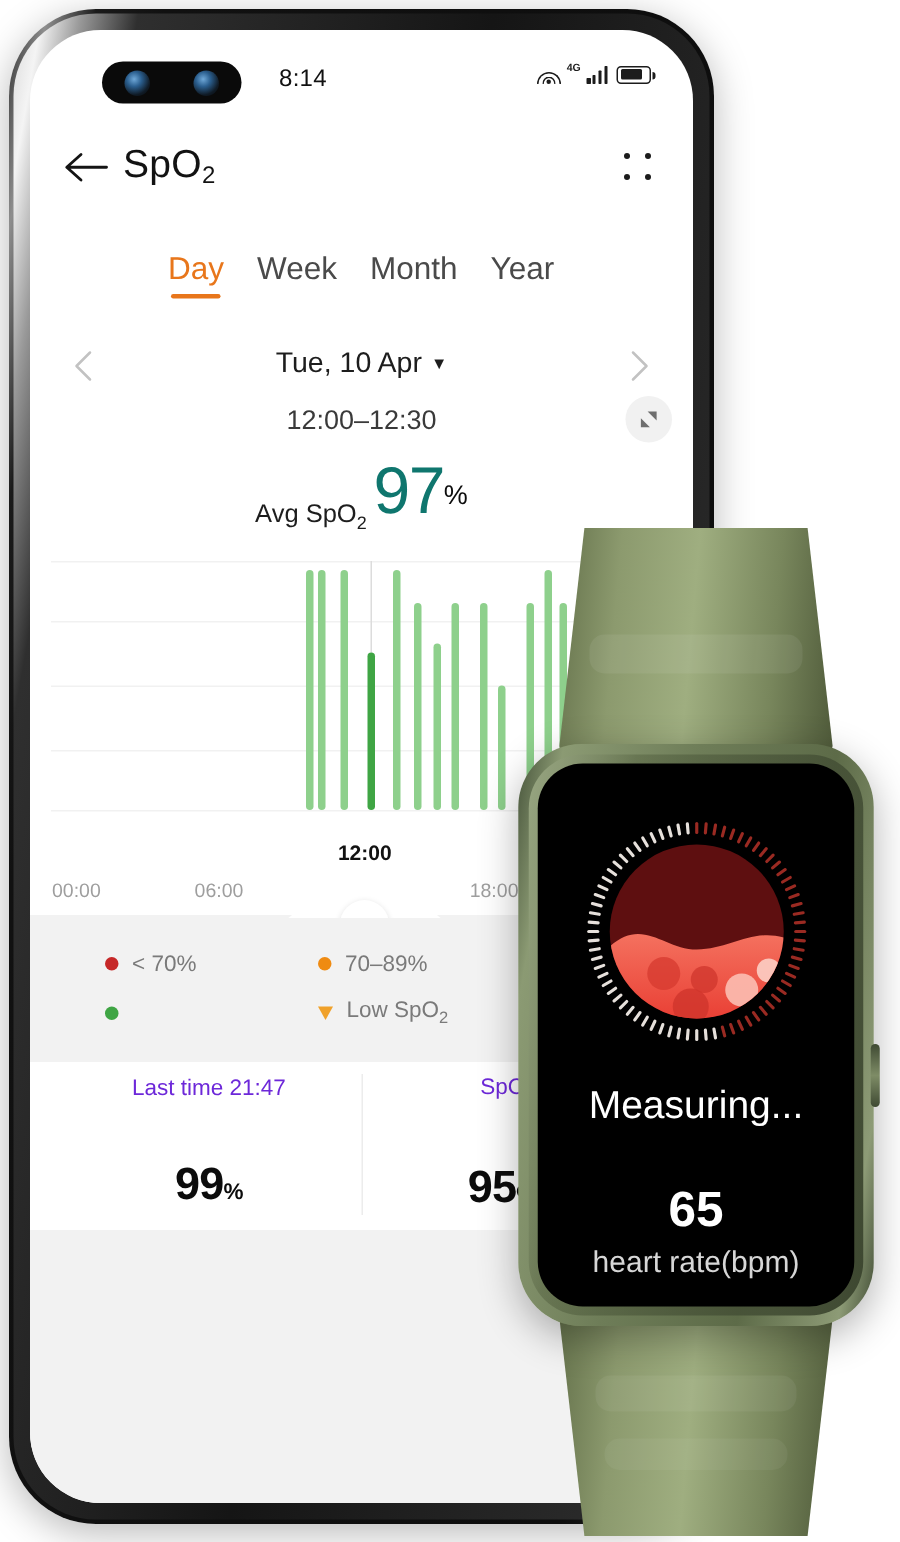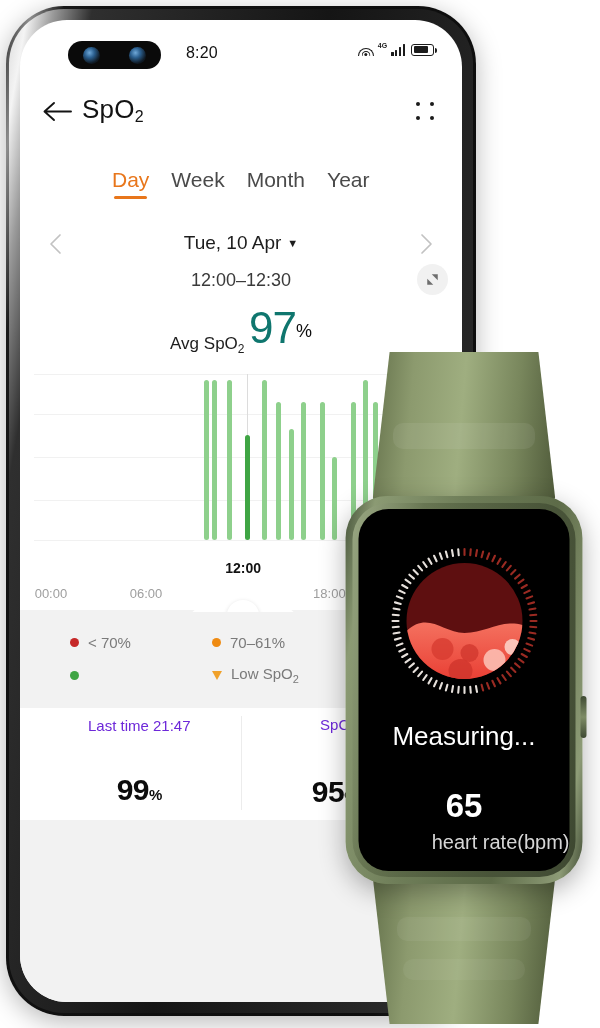--- a/index.html
+++ b/index.html
@@ -161,39 +161,39 @@
   .case-in{ position:absolute; left:7px; top:7px; right:7px; bottom:7px; border-radius:36px;
             background:linear-gradient(100deg,#9aa883 0%,#55624180 25%,#3d4730 100%); }
   .wscreen{ position:absolute; left:13px; top:13px; right:13px; bottom:13px; border-radius:30px;
             background:#000; overflow:hidden; }
   .wbtn{ position:absolute; right:-4px; top:200px; width:6px; height:42px; border-radius:3px;
          background:linear-gradient(180deg,#3f4a33,#7e8c66,#3f4a33); }
 
   .blood{ position:absolute; left:50%; transform:translateX(-50%); top:38px; width:148px; height:148px; }
   .wtext1{ position:absolute; left:0; right:0; top:212px; text-align:center; color:#fff; font-size:26px; }
   .wtext2{ position:absolute; left:0; right:0; top:278px; text-align:center; color:#fff; font-size:33px; font-weight:bold; }
-  .wtext3{ position:absolute; left:0; right:0; top:322px; text-align:right; color:#d6d6d6; font-size:20px; }
+  .wtext3{ position:absolute; left:0; right:0; top:322px; text-align:center; color:#d6d6d6; font-size:20px; }
 </style>
 </head>
 <body>
 
 <div id="stage">
 
   <div class="phone-outer">
    <div class="phone-mid">
     <div class="phone-screen">
 
       <div class="pagebg-grey"></div>
 
       <div class="statusbar">
         <div class="punchhole">
           <div class="cam"></div>
           <div class="cam"></div>
         </div>
-        <div class="sb-time">8:20</div>
+        <div class="sb-time">8:14</div>
         <div class="sb-icons">
           <span class="ic-wifi">
                 <i></i>
                 <i></i>
                 <i></i>
               </span>
           <span class="ic-4g">4G</span>
           <span class="ic-sig">
                 <b></b>
                 <b></b>
@@ -300,21 +300,21 @@
       </div>
 
       <div class="legendbox">
         <div class="legend">
           <div class="lgi">
             <span class="dot" style="background:#c62828"></span>
             <span>&lt; 70%</span>
           </div>
           <div class="lgi">
             <span class="dot" style="background:#ef8b12"></span>
-            <span>70–61%</span>
+            <span>70–89%</span>
           </div>
           <div class="lgi">
             <span class="dot" style="background:#3fa544"></span>
             <span></span>
           </div>
           <div class="lgi">
             <span class="tri"></span>
             <span><span>Low SpO</span><sub>2</sub></span>
           </div>
         </div>

